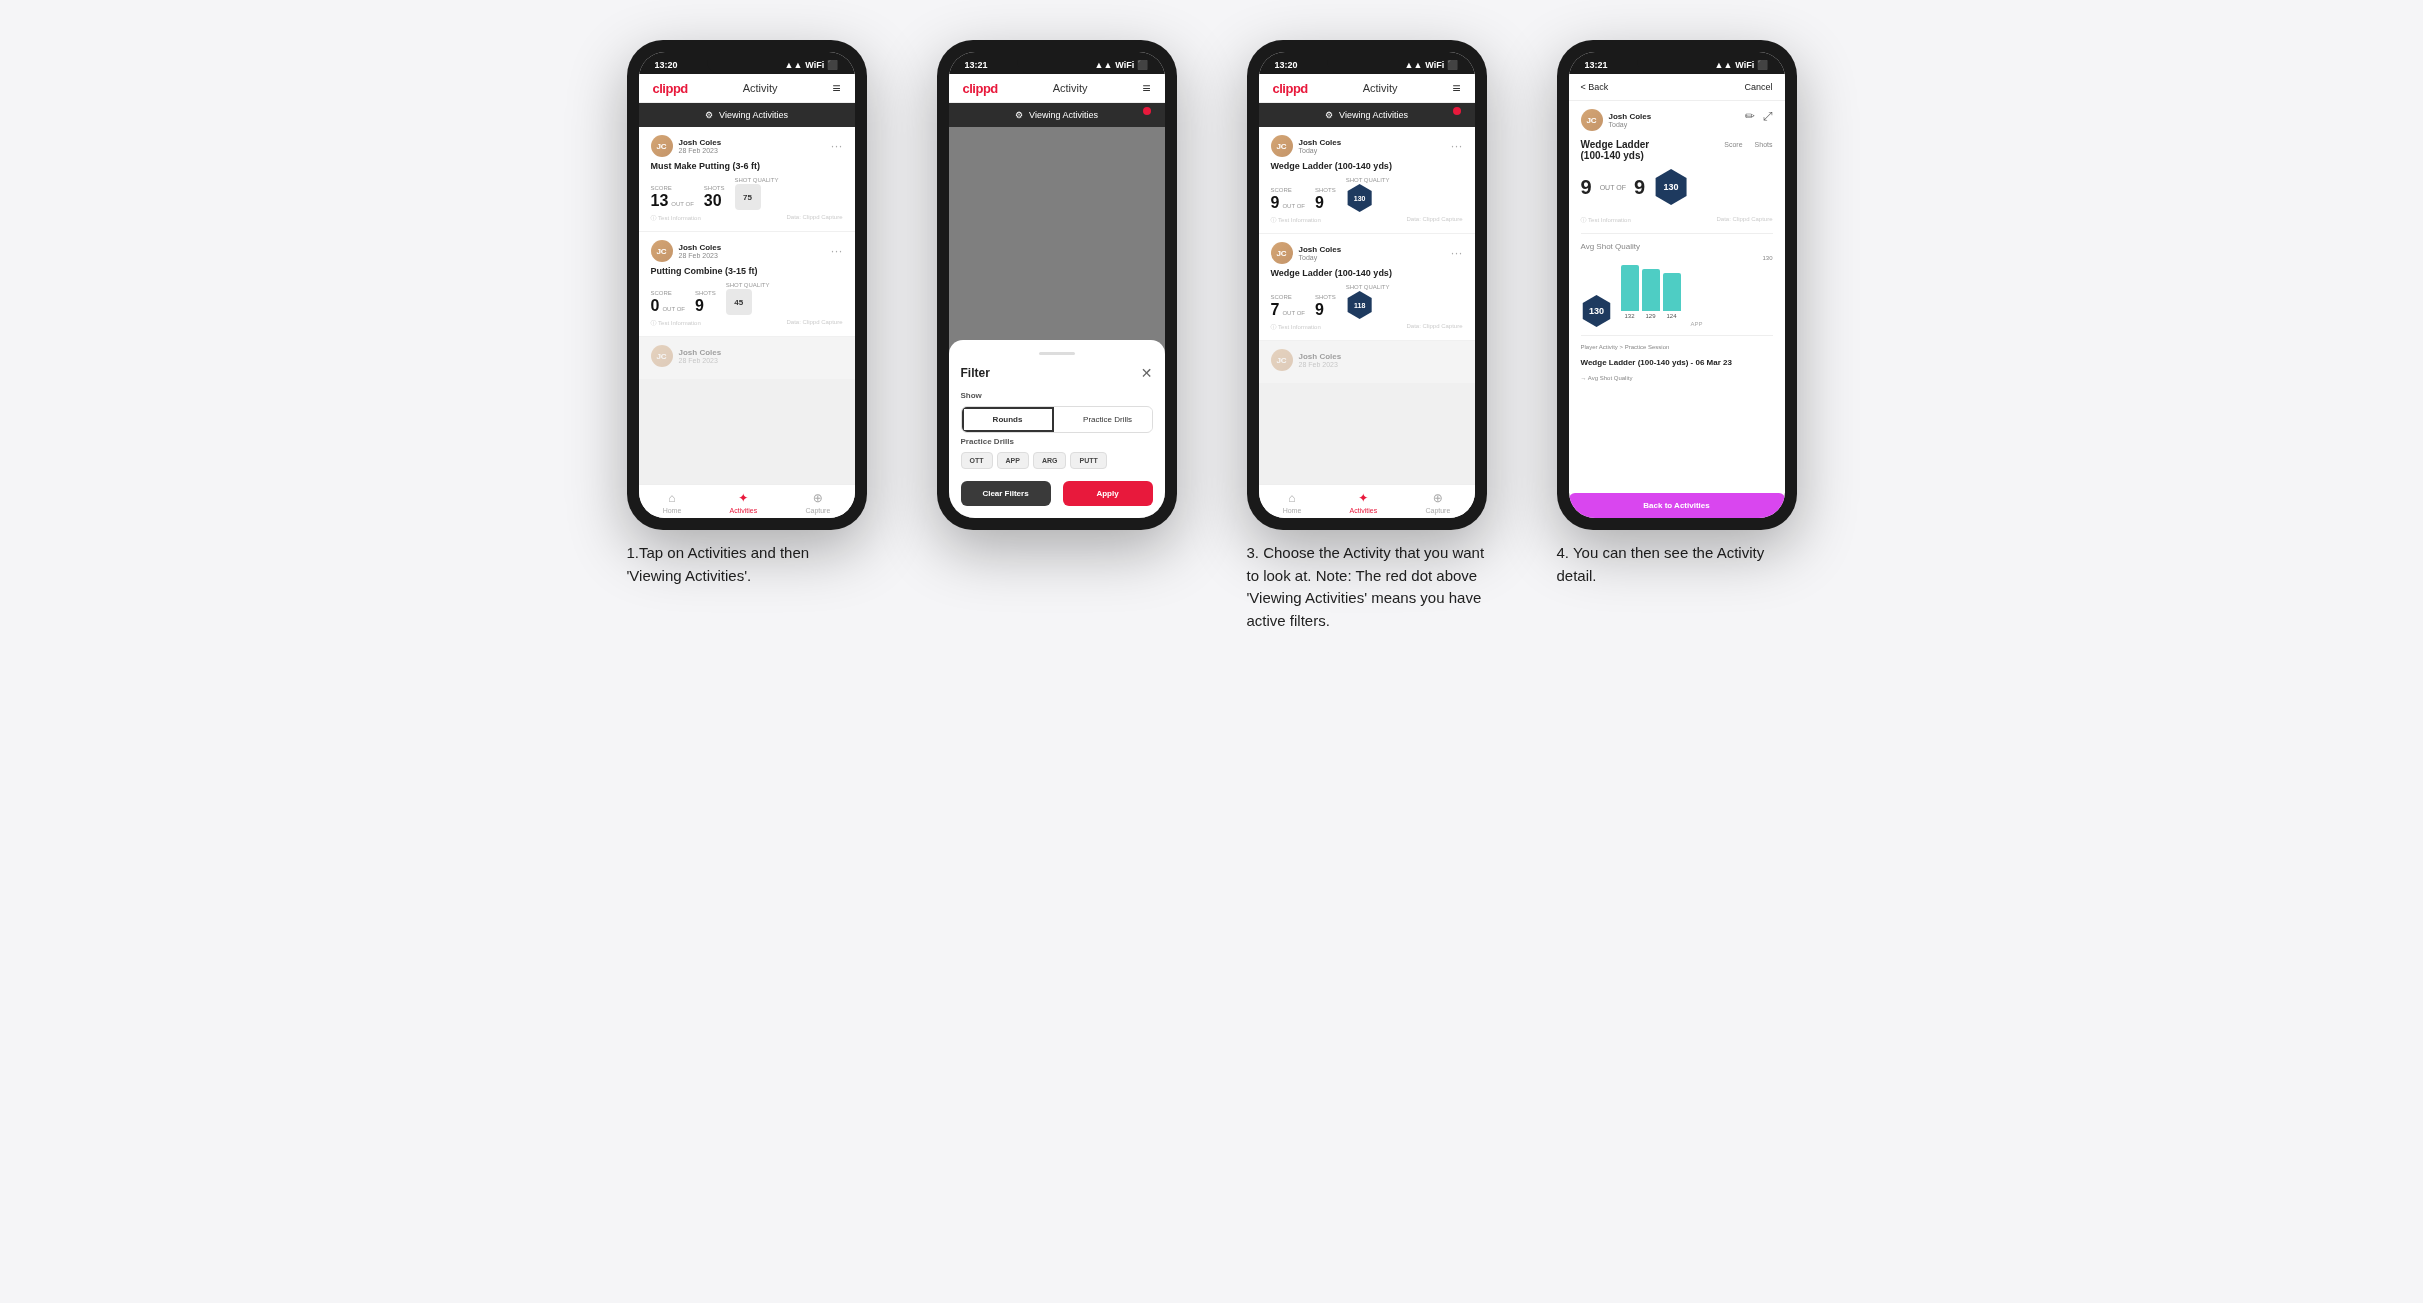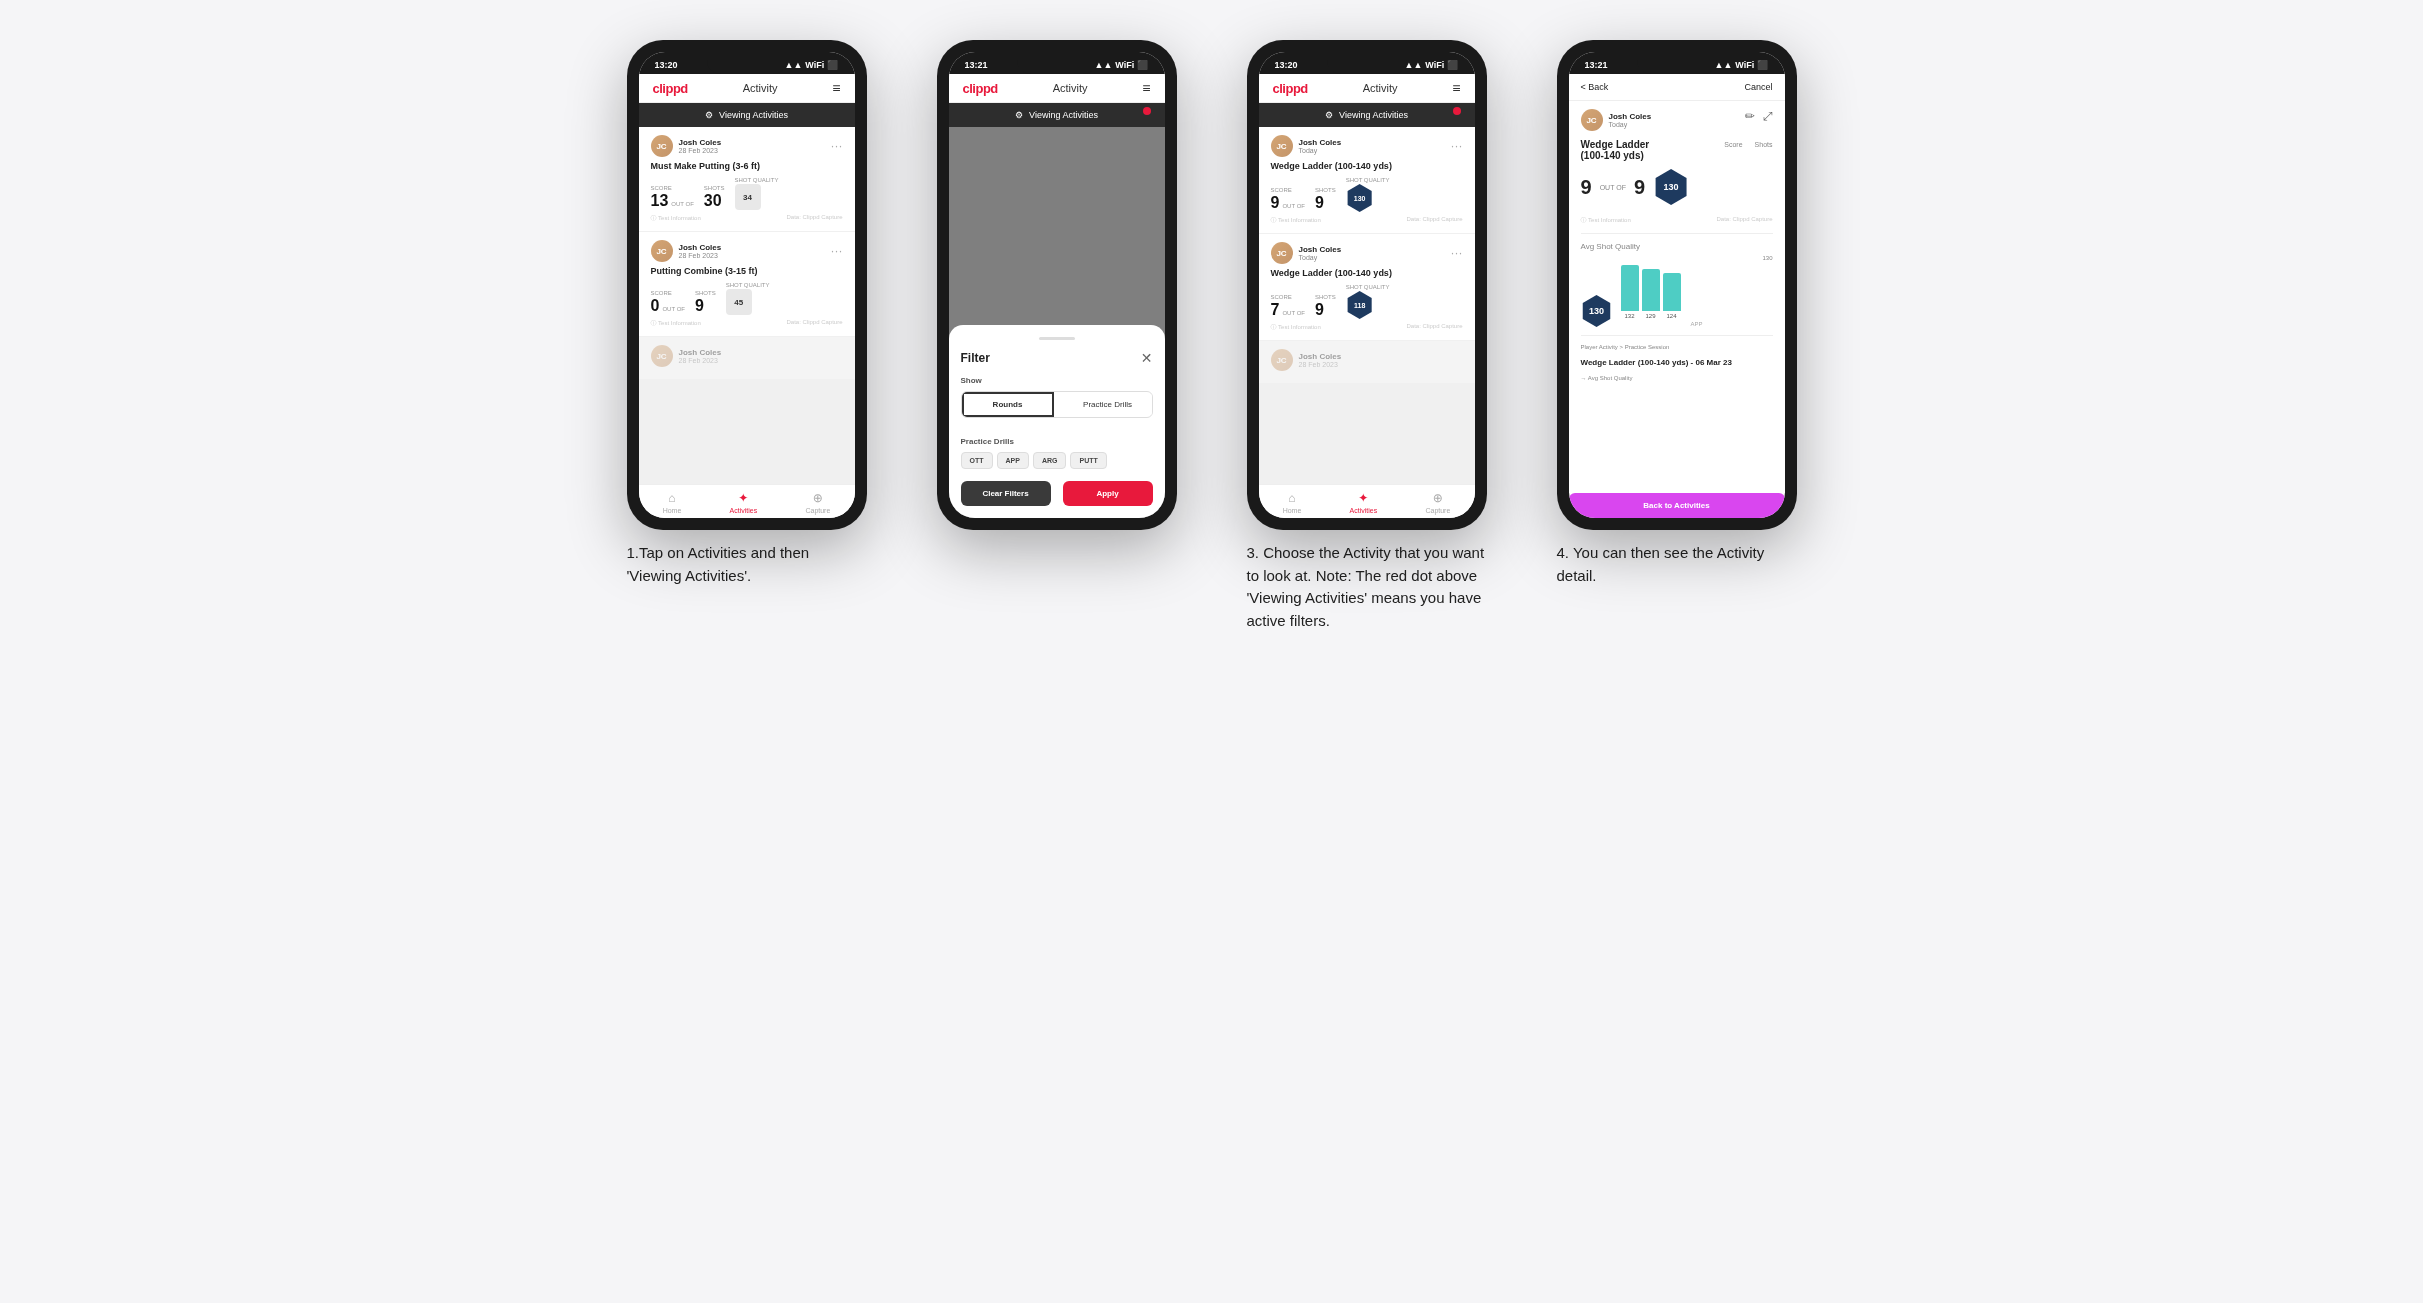--- a/index.html
+++ b/index.html
@@ -292,21 +292,21 @@
     }
     .filter-section-label {
       font-size: 8px;
       font-weight: 600;
       color: #555;
       margin-bottom: 6px;
     }
     .filter-toggle-row {
       display: flex;
       gap: 10px;
-      margin-bottom: 19px;
+      margin-bottom: 4px;
       border: 1px solid #ddd;
       border-radius: 6px;
       overflow: hidden;
       align-items: center;
     }
     .toggle-btn {
       flex: 1;
       padding: 6px 4px;
       font-size: 8px;
       font-weight: 500;
@@ -573,21 +573,21 @@
                     <span class="outof-label">OUT OF</span>
                   </div>
                 </div>
                 <div class="stat-col">
                   <span class="label">Shots</span>
                   <span class="shots-num">30</span>
                 </div>
                 <div class="stat-col">
                   <span class="label">Shot Quality</span>
                   <div class="shot-quality-badge">
-                    <span>34</span>
+                    <span>75</span>
                   </div>
                 </div>
               </div>
               <div class="info-row">
                 <span class="info-text">ⓘ Test Information</span>
                 <span class="info-text">Data: Clippd Capture</span>
               </div>
             </div>
 
             <div class="activity-card">

